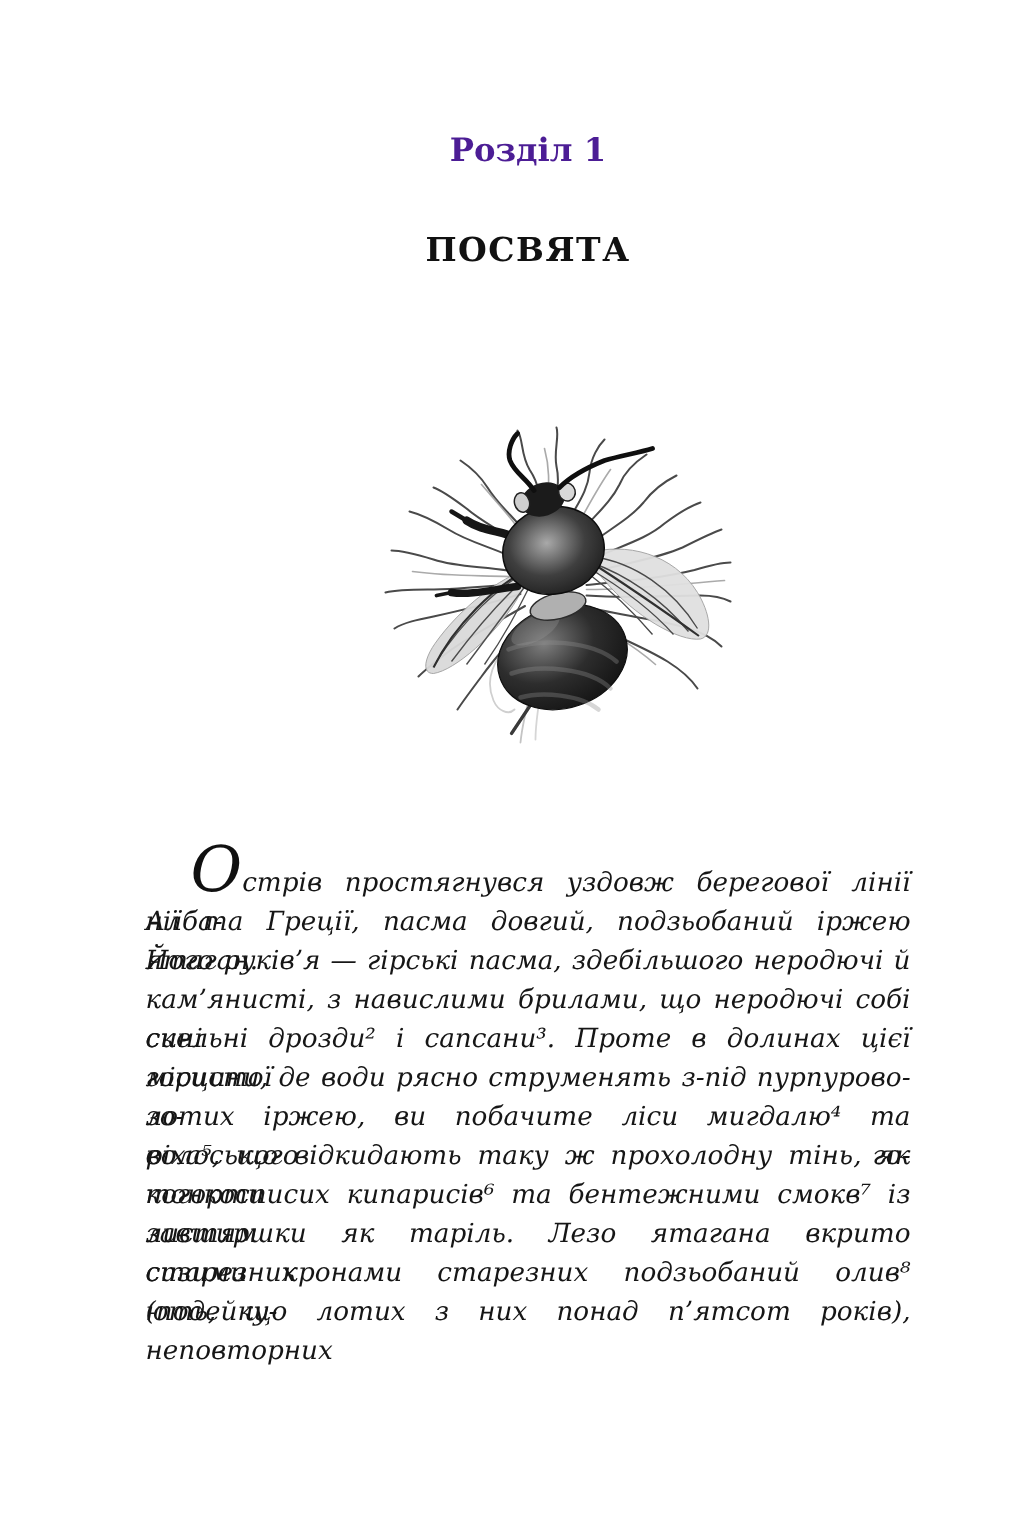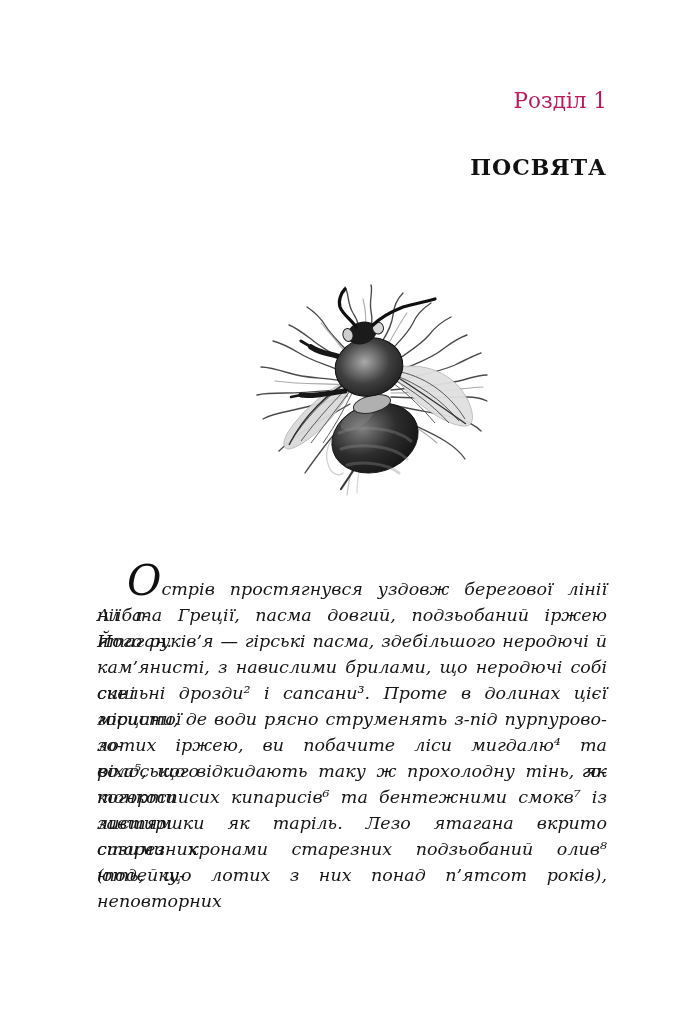--- a/index.html
+++ b/index.html
@@ -8,26 +8,26 @@
     background: #ffffff;
     font-family: "DejaVu Serif", "DejaVu Sans", serif;
     color: #1a1a1a;
     position: relative;
     overflow: hidden;
   }
   .page { position: absolute; inset: 0; background: #fff; }
 
   .chapter-label {
     position: absolute; left: 97px; width: 510px; top: 88px;
-    text-align: right;
-    font-size: 21.5px; font-weight: normal; color: #be185d;
+    text-align: center;
+    font-size: 21.5px; font-weight: bold; color: #4c1d95;
   }
   .chapter-title {
     position: absolute; left: 97px; width: 510px; top: 154px;
-    text-align: right;
+    text-align: center;
     font-size: 22px; font-weight: bold; letter-spacing: 1px; color: #111;
   }
 
   .illustration {
     position: absolute; left: 245px; top: 283px;
     width: 250px; height: 215px;
   }
 
   .body-text {
     position: absolute; left: 97px; top: 576px; width: 510px;

